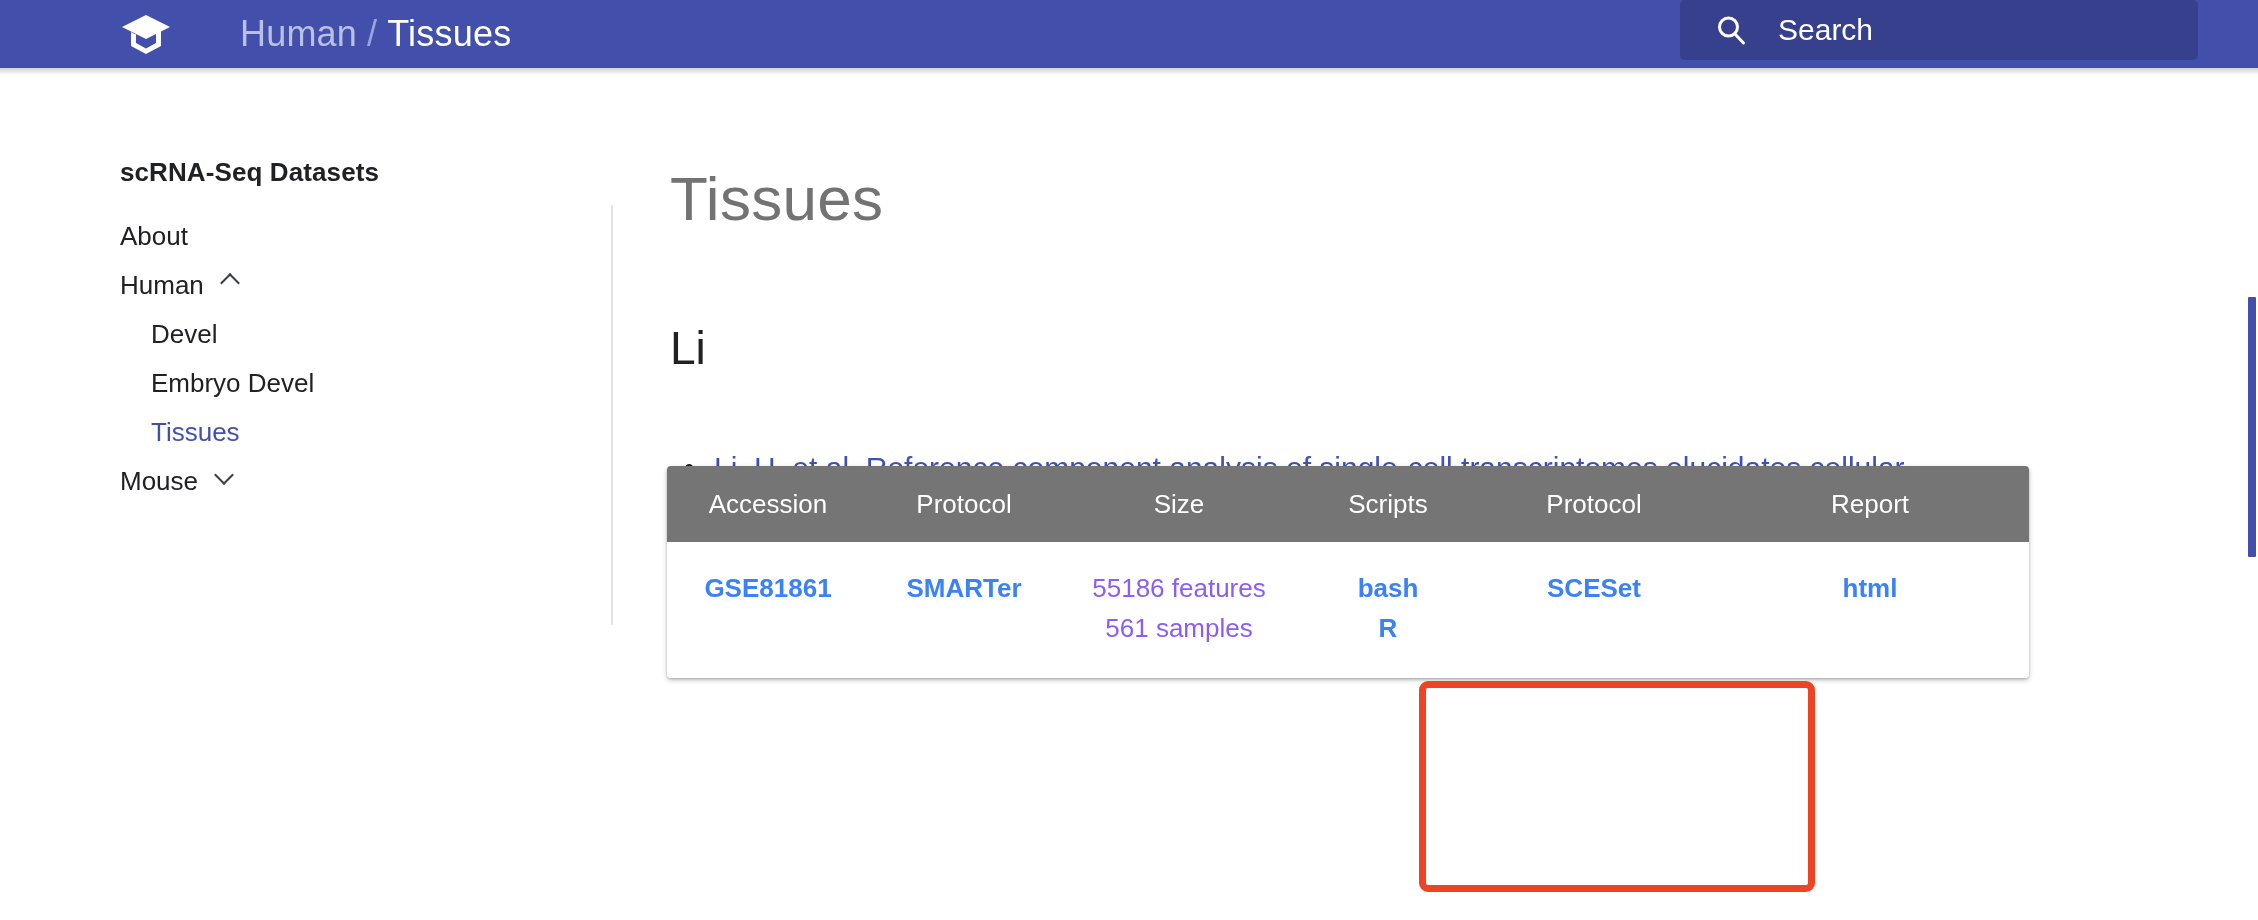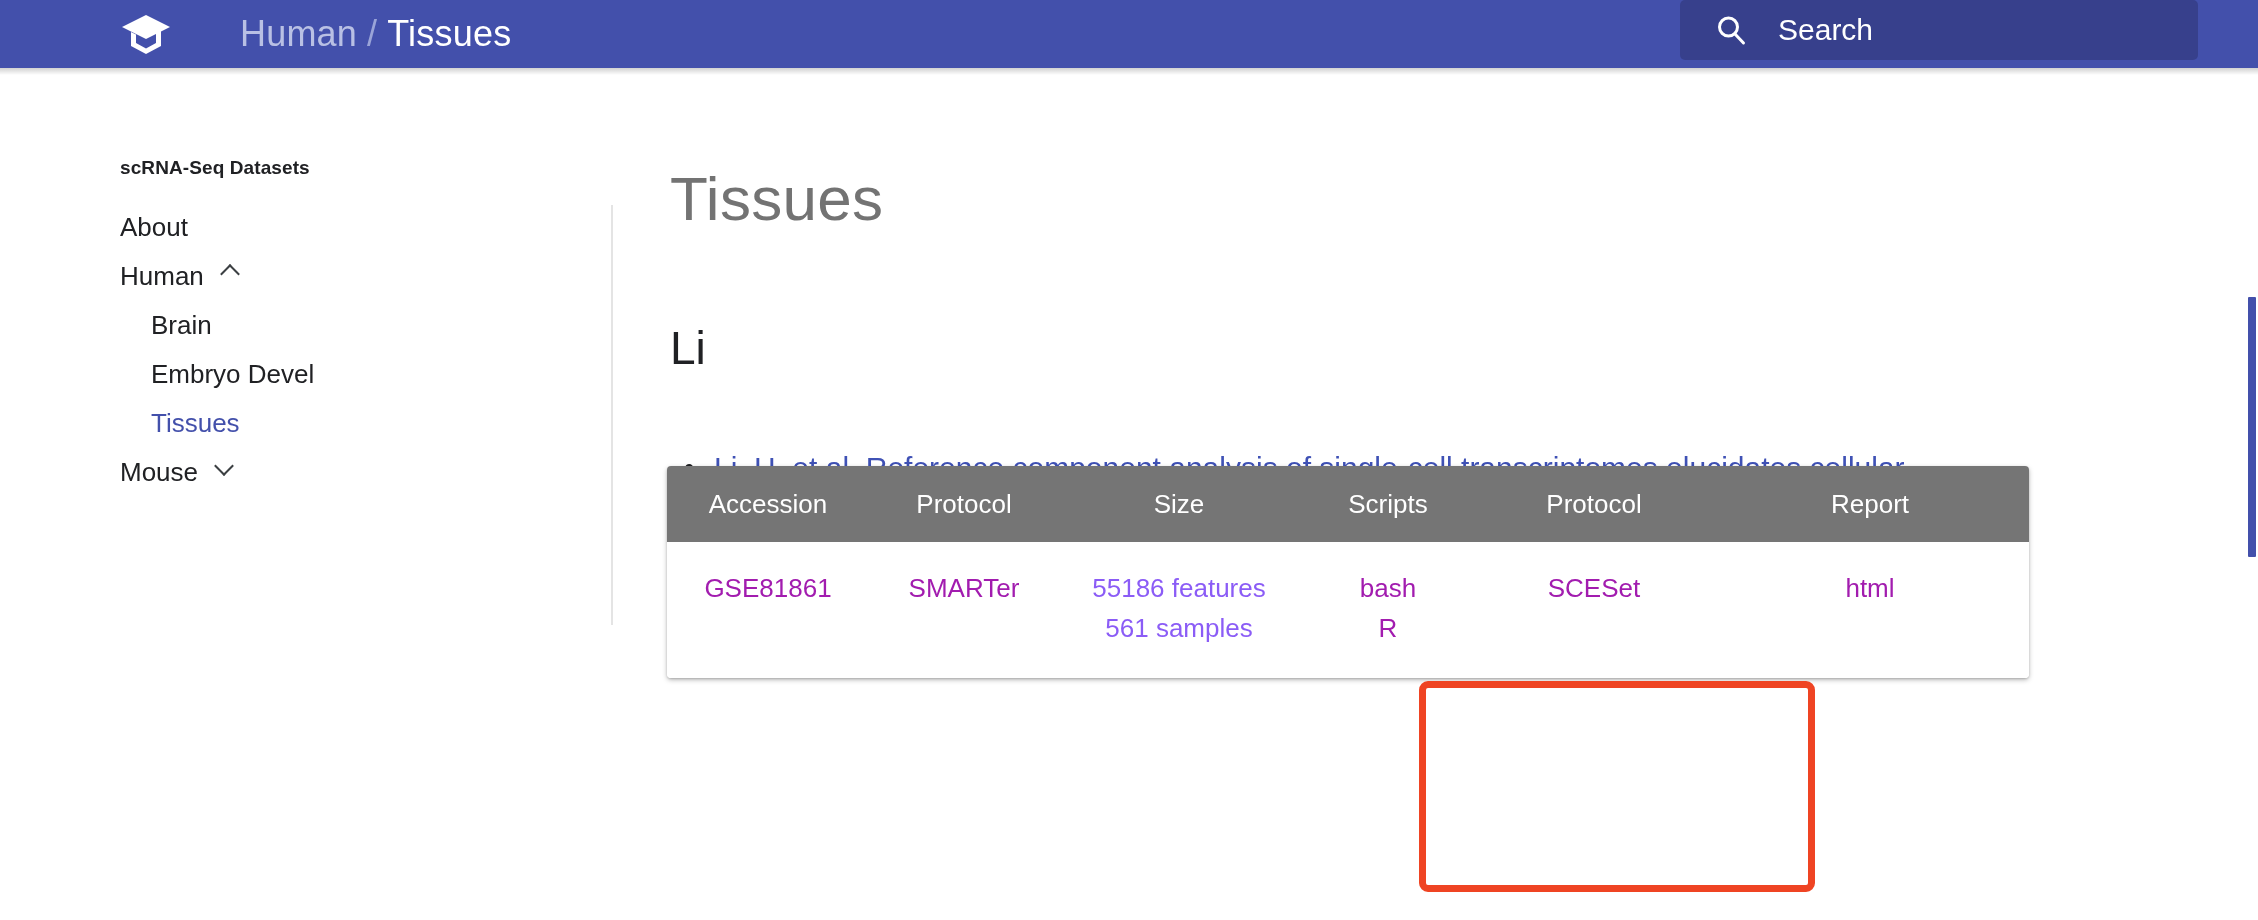--- a/index.html
+++ b/index.html
@@ -68,21 +68,21 @@
     left: 0; top: 75px;
     width: 610px; height: 845px;
     background: #ffffff;
   }
   .sidebar-inner {
     position: absolute;
     left: 120px; top: 82px;
     width: 430px;
   }
   .sidebar-title {
-    font-size: 19px;
+    font-size: 26px;
     font-weight: bold;
     color: #202124;
     margin-bottom: 24px;
     letter-spacing: 0.1px;
   }
   .nav-item {
     font-size: 26px;
     color: #202124;
     padding: 9px 0;
     display: flex;
@@ -188,21 +188,21 @@
   }
   table.dtable tbody td {
     background: #ffffff;
     color: #202124;
     font-size: 26px;
     text-align: center;
     padding: 26px 0 30px 0;
     vertical-align: top;
     line-height: 40px;
   }
-  td .lnk { color: #a21caf; cursor: pointer; display: block; }
+  td .lnk { color: #3b82f6; cursor: pointer; display: block; font-weight: bold; }
   td .plain { color: #8b5cf6; display: block; }
 
   
   .col-accession { width: 202px; }
   .col-protocol  { width: 190px; }
   .col-size      { width: 240px; }
   .col-scripts   { width: 178px; }
   .col-download  { width: 234px; }
   .col-report    { width: 318px; }
 
@@ -266,21 +266,21 @@
     <div class="nav-item">
       <span>About</span>
     </div>
 
     <div class="nav-item">
       <span>Human</span>
       <span class="chev up"></span>
     </div>
 
     <div class="nav-item child">
-      <span>Brain</span>
+      <span>Devel</span>
     </div>
 
     <div class="nav-item child">
       <span>Embryo Devel</span>
     </div>
 
 
 
     <div class="nav-item child active">
       <span>Tissues</span>

